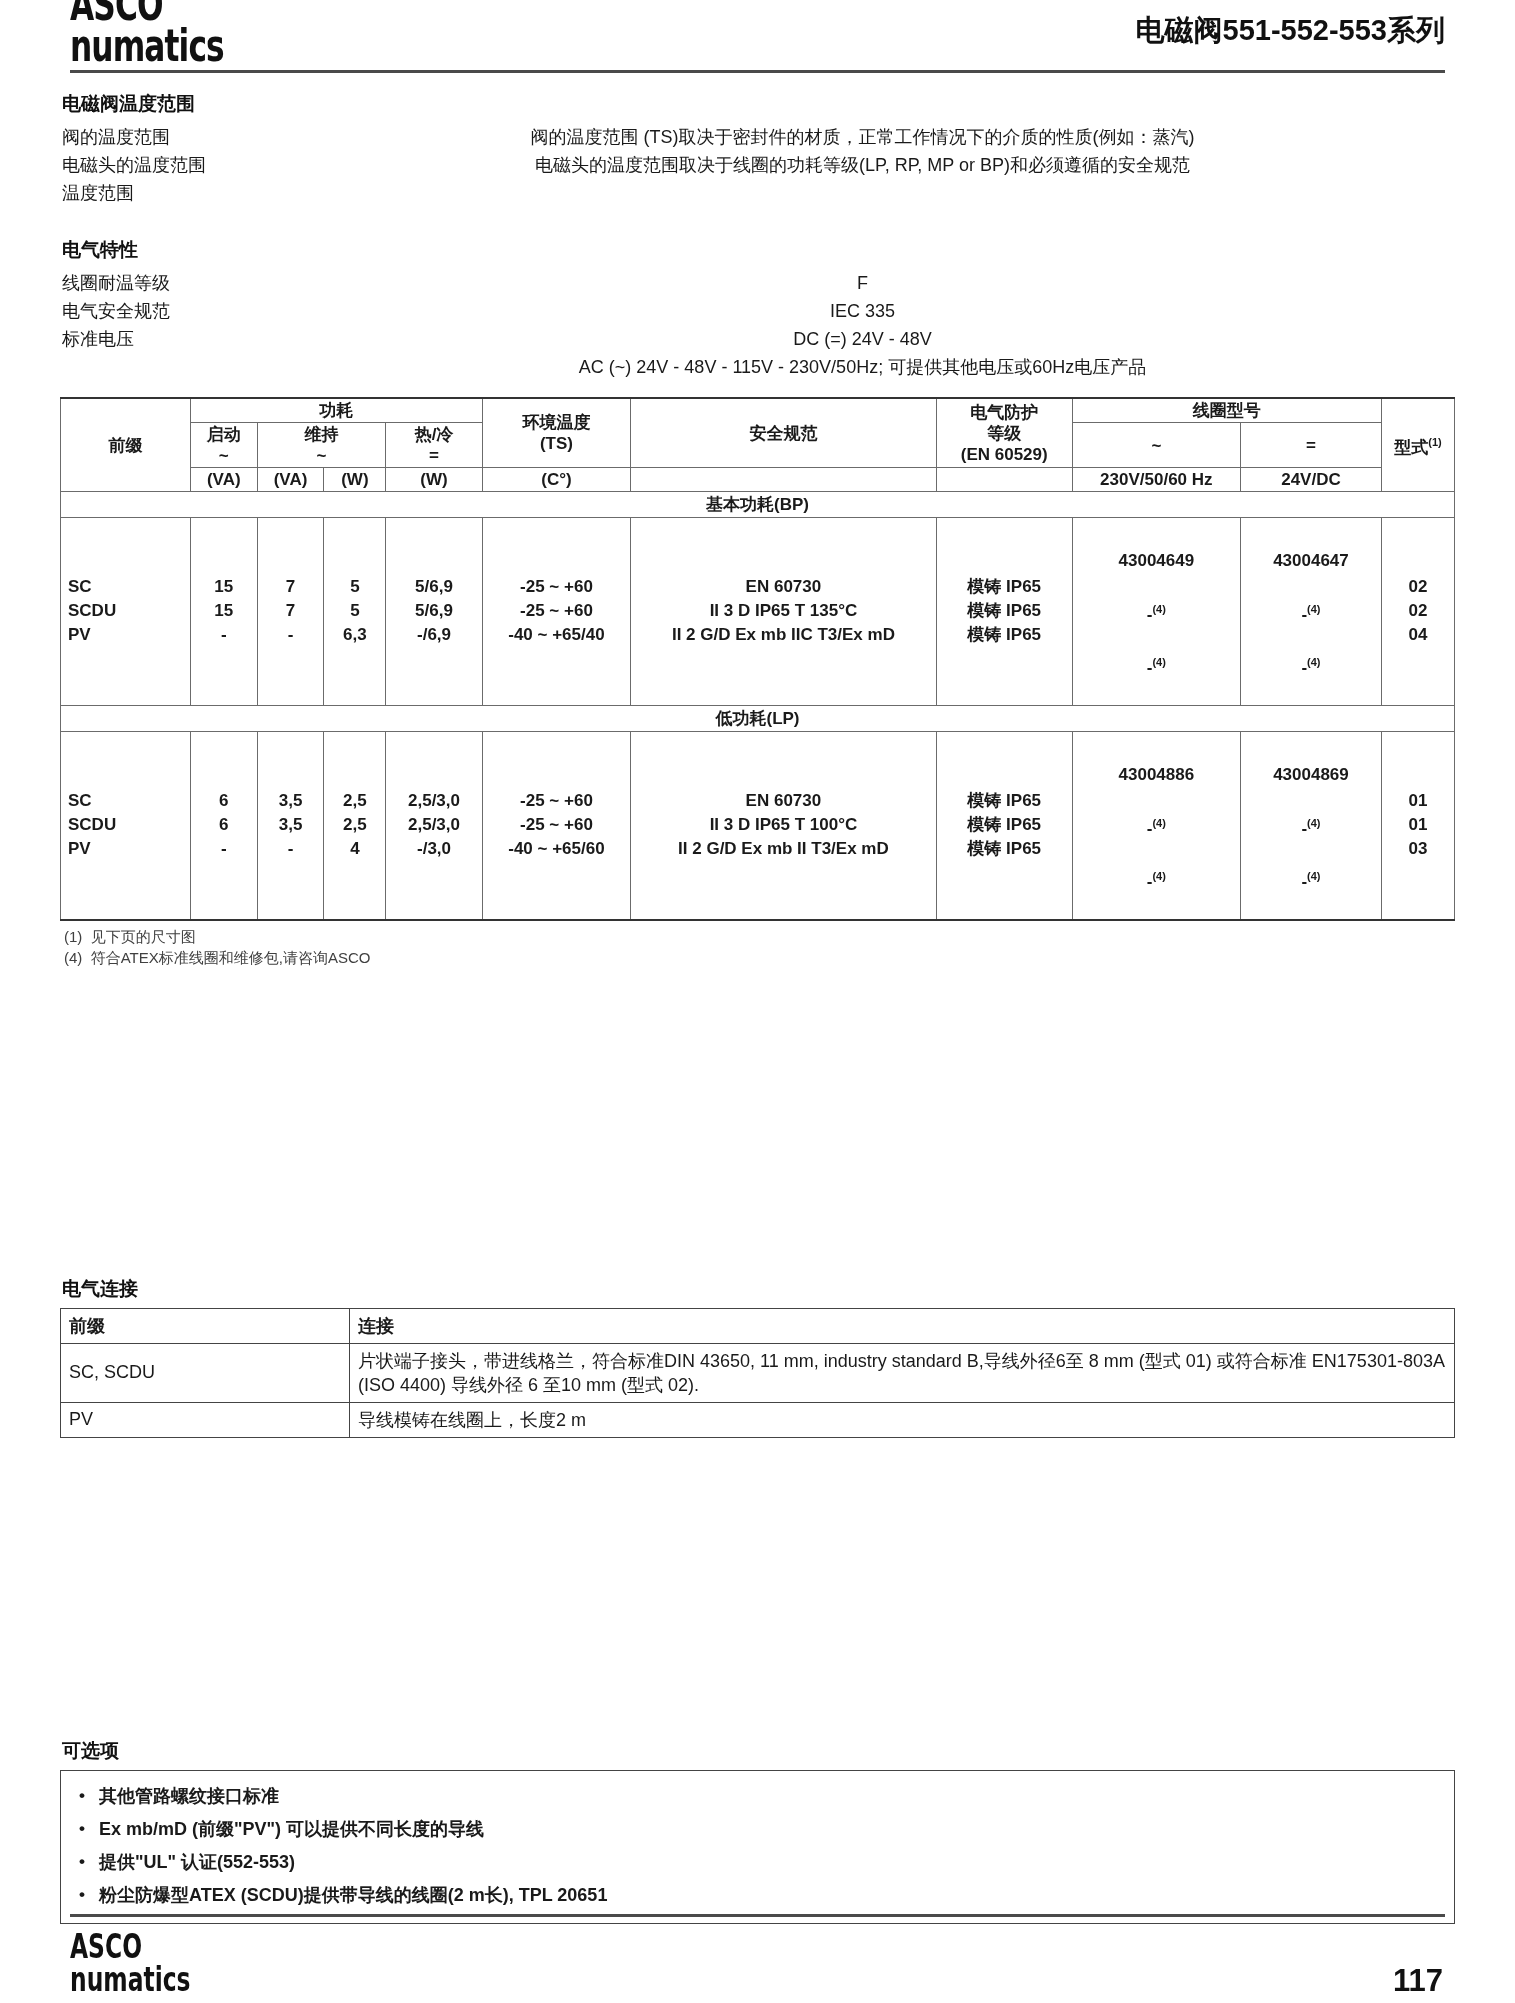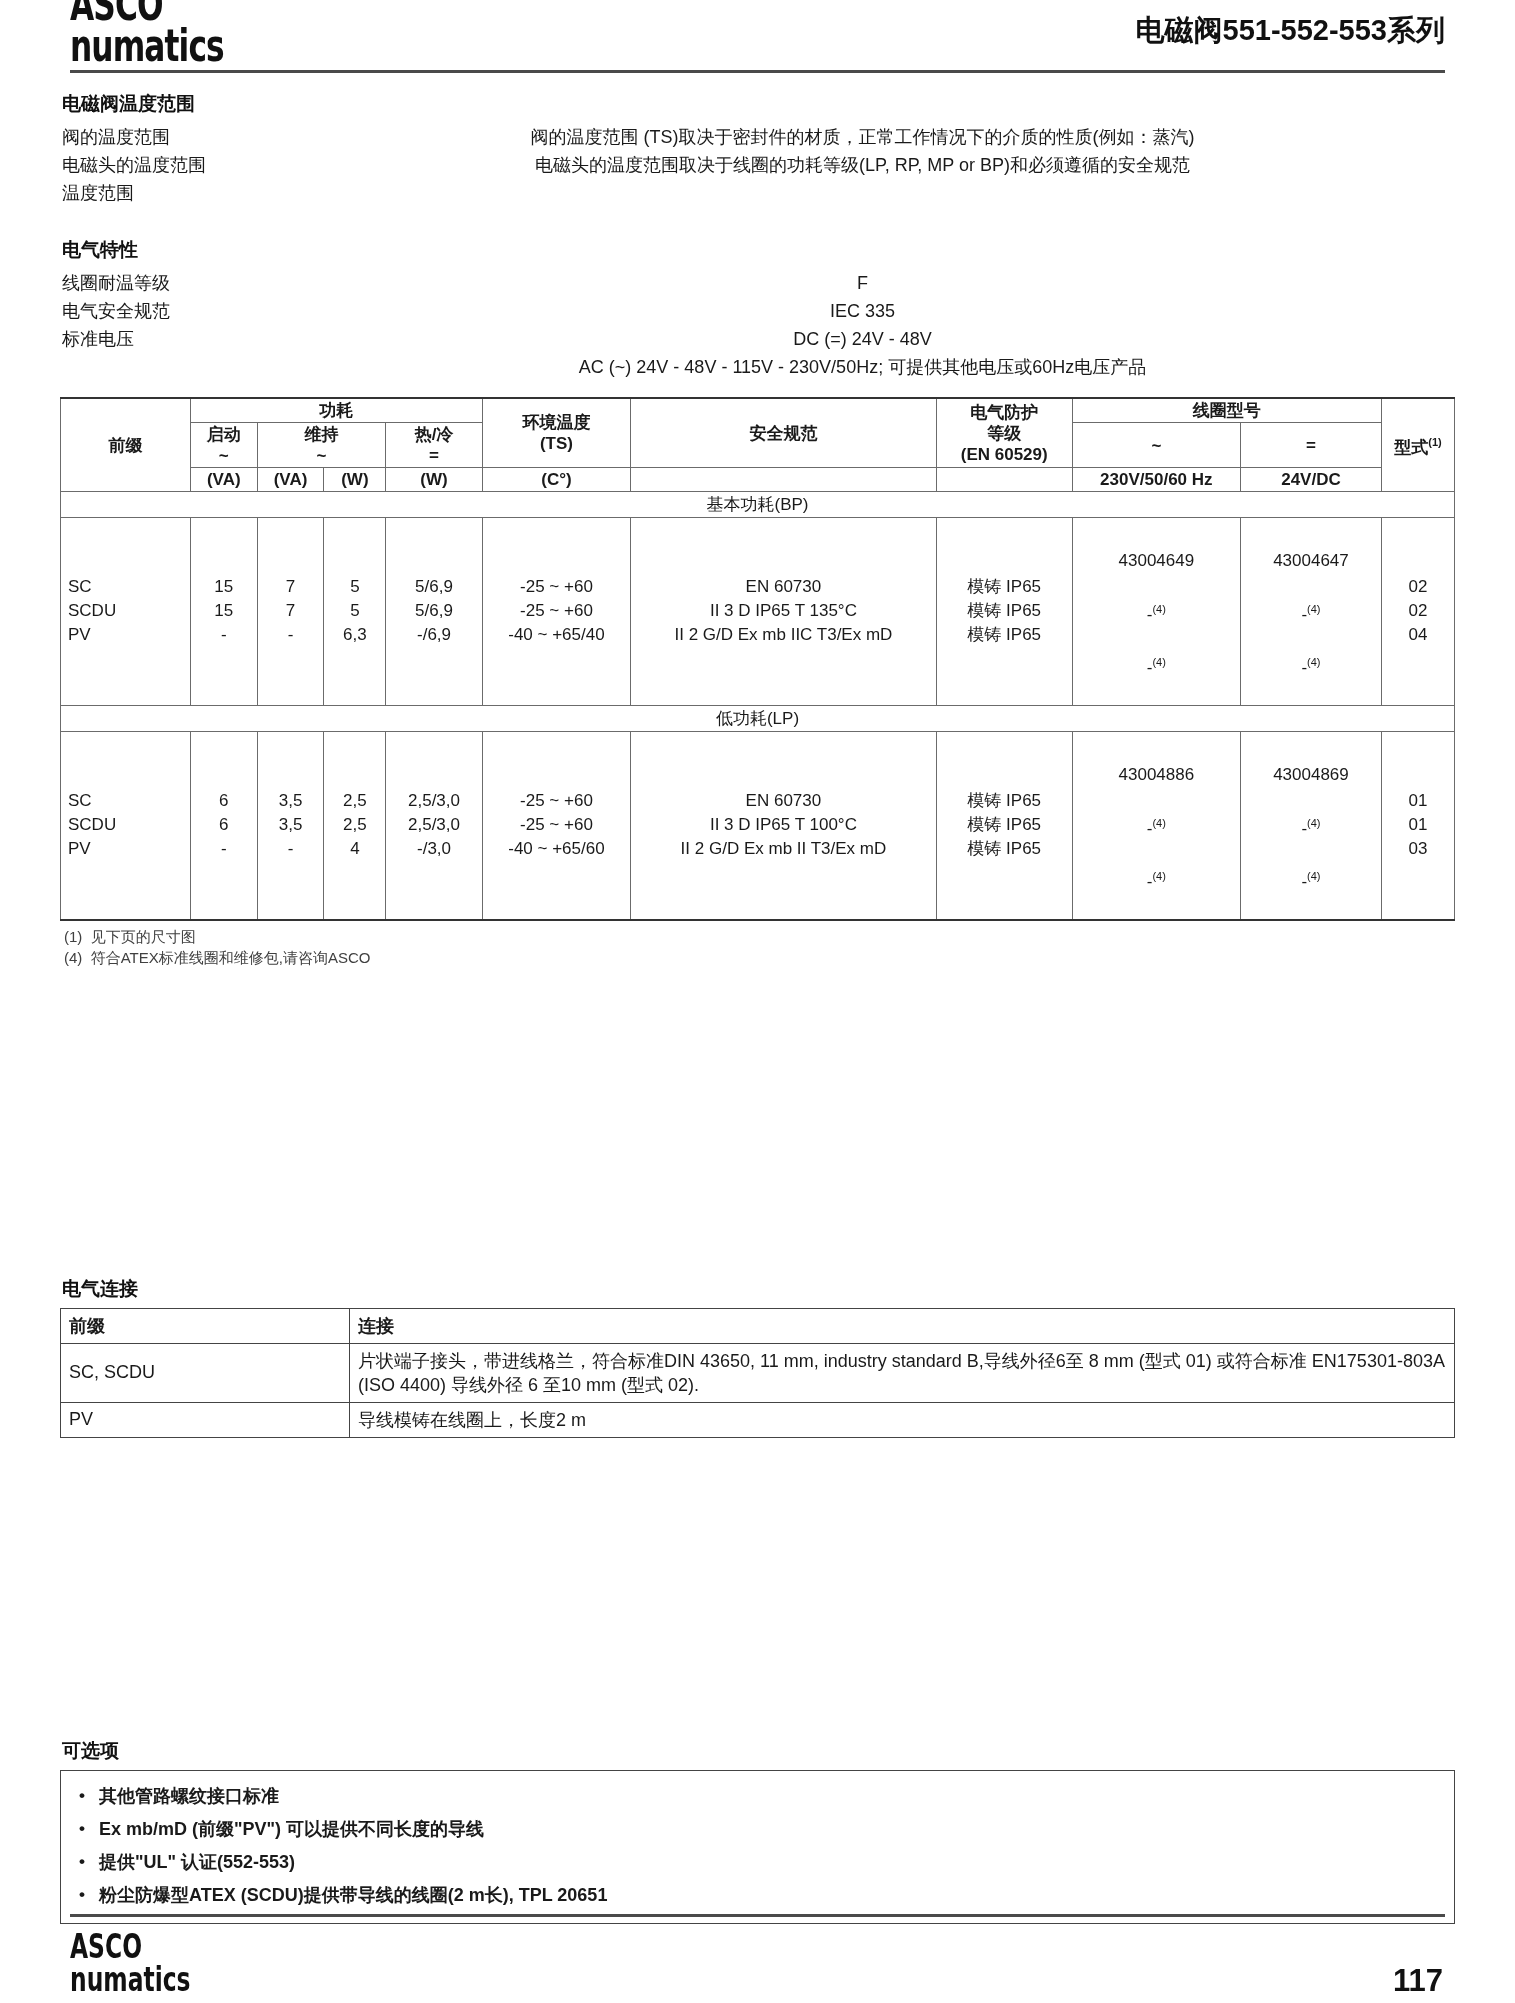--- a/index.html
+++ b/index.html
@@ -82,21 +82,21 @@
     width: 100%;
     table-layout: fixed;
     font-size: 17px;
     color: #1a1a1a;
   }
   table.spec th, table.spec td {
     border: 1px solid #6b6b6b;
     padding: 1px 3px;
     vertical-align: middle;
     text-align: center;
-    font-weight: normal;
+    font-weight: bold;
   }
   table.spec .outer-t { border-top: 2px solid #333; }
   table.spec .outer-b { border-bottom: 2px solid #333; }
   table.spec th {
     font-weight: bold;
     font-size: 17px;
     line-height: 21px;
   }
   .hdr-unit { font-weight: bold; font-size: 17px; }
   .group-row td {

